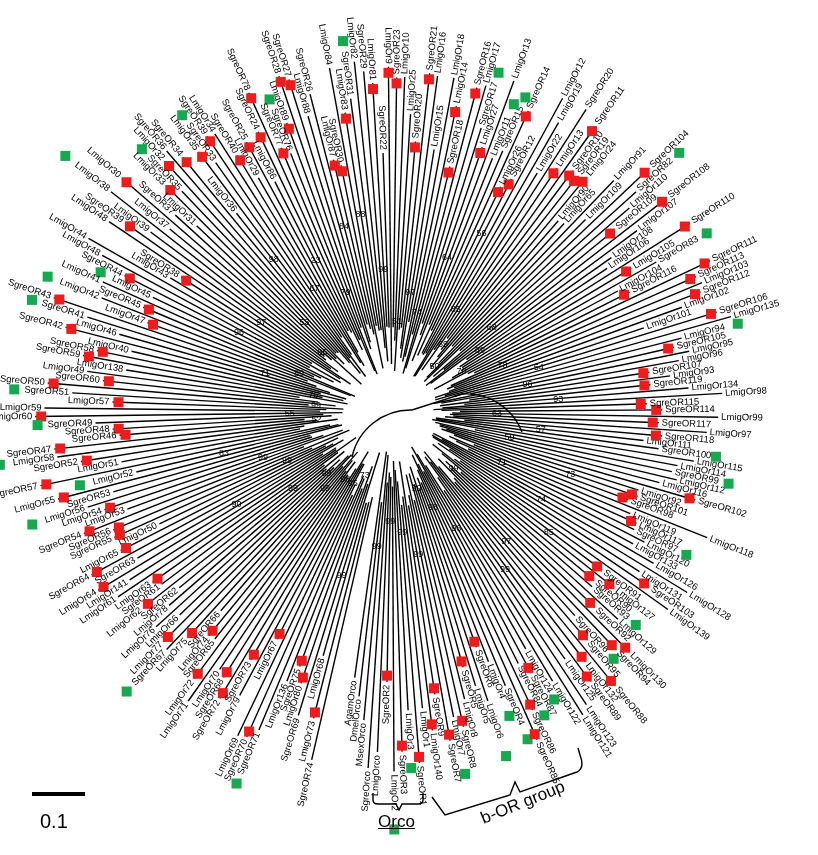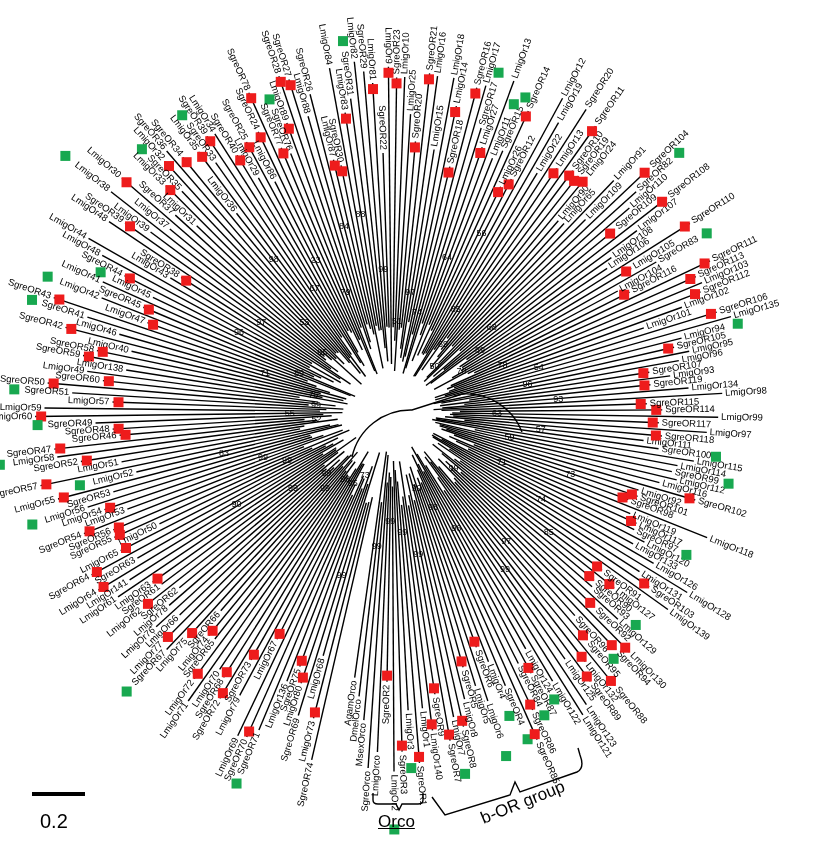--- a/index.html
+++ b/index.html
@@ -1267,13 +1267,13 @@
   <g id="brackets">
     <path class="branch" d="M 373 793 L 373 800 Q 373 804 378 804 L 396 804 L 399 810 L 402 804 L 418 804 Q 423 804 423 800 L 423 793"></path>
     <path class="branch" d="M 432 797 L 445 815 L 510 795 L 515 782 L 520 792 L 577 772 Q 585 768 580 755 L 578 748"></path>
   </g>
 </svg>
 
 <div class="group-label" style="left:378px; top:812px;text-decoration:underline;">Orco</div>
 <div class="group-label" style="left:478px; top:810px; transform: rotate(-22deg); transform-origin: left top;">b-OR group</div>
 
 <div class="scale-bar"></div>
-<div class="scale-label">0.2</div>
+<div class="scale-label">0.1</div>
 
 </body></html>

